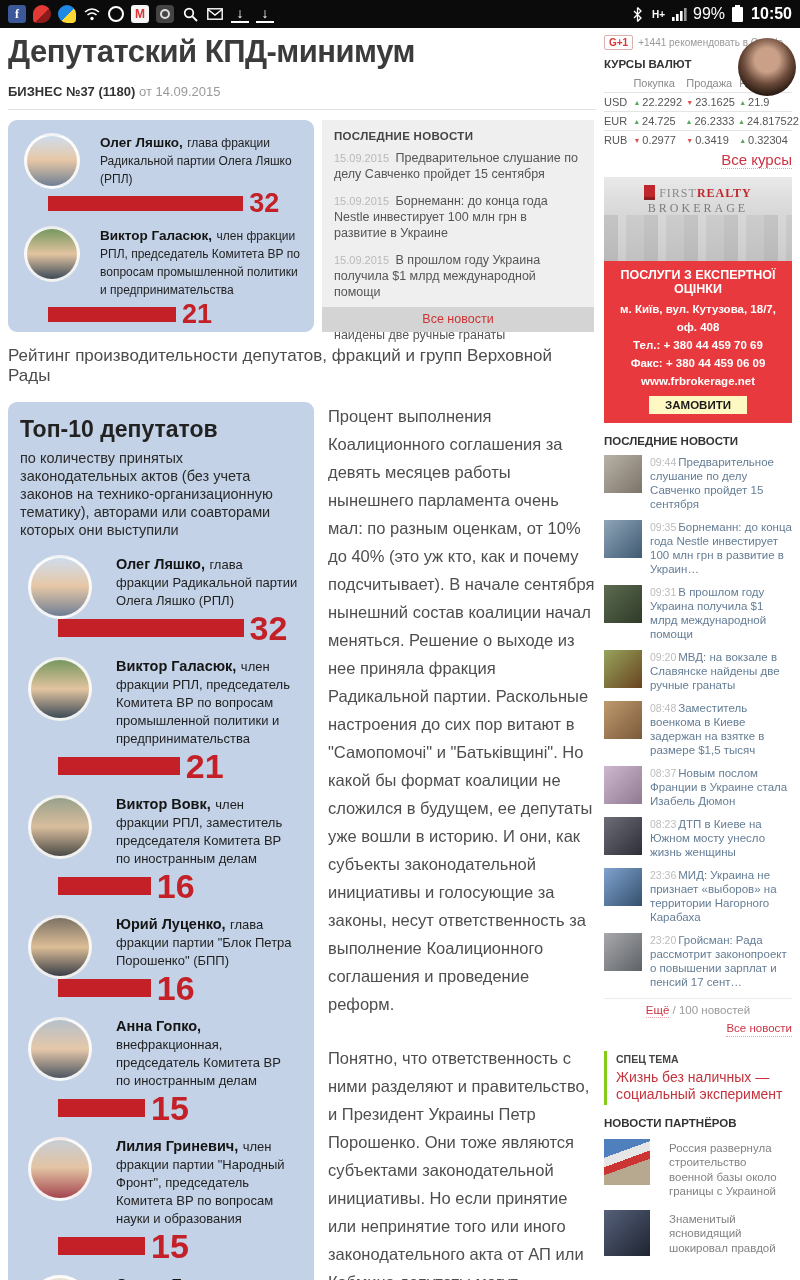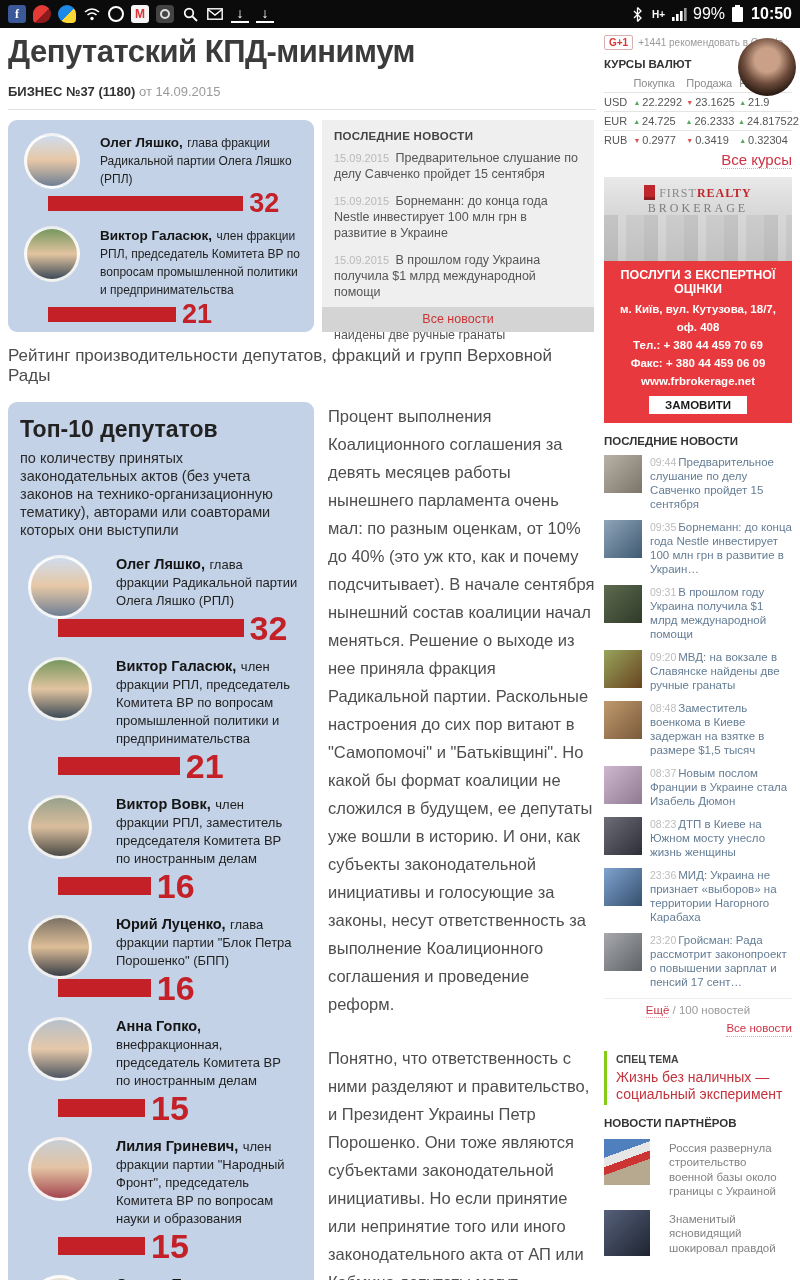--- a/index.html
+++ b/index.html
@@ -109,21 +109,21 @@
             background:repeating-linear-gradient(90deg,#b5b5b5 0 14px,#d8d8d8 14px 22px,#c4c4c4 22px 40px); opacity:.55; }
   .ad-logo { text-align:center; font-family:"Liberation Serif",serif; position:relative; z-index:1; }
   .ad-logo .l1 { font-size:12px; letter-spacing:1px; color:#8a8a8a; }
   .ad-logo .l1 b { color:#c0272d; }
   .ad-logo .l2 { font-size:12px; letter-spacing:3px; color:#7c7c7c; }
   .ad-bld { display:inline-block; width:11px; height:15px; background:#c0272d; margin-right:4px; vertical-align:-3px;
             box-shadow:inset 0 -3px 0 #8c1d21; }
   .ad-red { background:#e8393e; color:#fff; text-align:center; padding:7px 6px 9px; }
   .ad-red .t { font-weight:bold; font-size:12.5px; margin-bottom:4px; }
   .ad-red .a { font-weight:bold; font-size:11.5px; line-height:18px; }
-  .ad-btn { display:inline-block; background:#ffffff; color:#1a1a1a; font-weight:bold; font-size:11.5px; padding:3px 16px; margin-top:6px; cursor:pointer; }
+  .ad-btn { display:inline-block; background:#fef9c3; color:#1a1a1a; font-weight:bold; font-size:11.5px; padding:3px 16px; margin-top:6px; cursor:pointer; }
 
   .sn-header { font-size:11.5px; font-weight:bold; color:#333; margin:12px 0 8px; }
   .sn-item { display:flex; gap:8px; margin-bottom:9px; cursor:pointer; }
   .sn-thumb { width:38px; height:38px; flex:none; }
   .sn-body { font-size:11.5px; line-height:14px; color:#647d95; }
   .sn-time { color:#bcbcbc; font-size:10.5px; margin-right:2px; }
   .snl .sn-item:nth-of-type(1) .sn-thumb { background:linear-gradient(135deg,#b9b2a6,#7c7468); }
   .snl .sn-item:nth-of-type(2) .sn-thumb { background:linear-gradient(135deg,#8fa5b8,#3f5a73); }
   .snl .sn-item:nth-of-type(3) .sn-thumb { background:linear-gradient(135deg,#5d6b50,#2f3a28); }
   .snl .sn-item:nth-of-type(4) .sn-thumb { background:linear-gradient(135deg,#97a45c,#69431f); }

